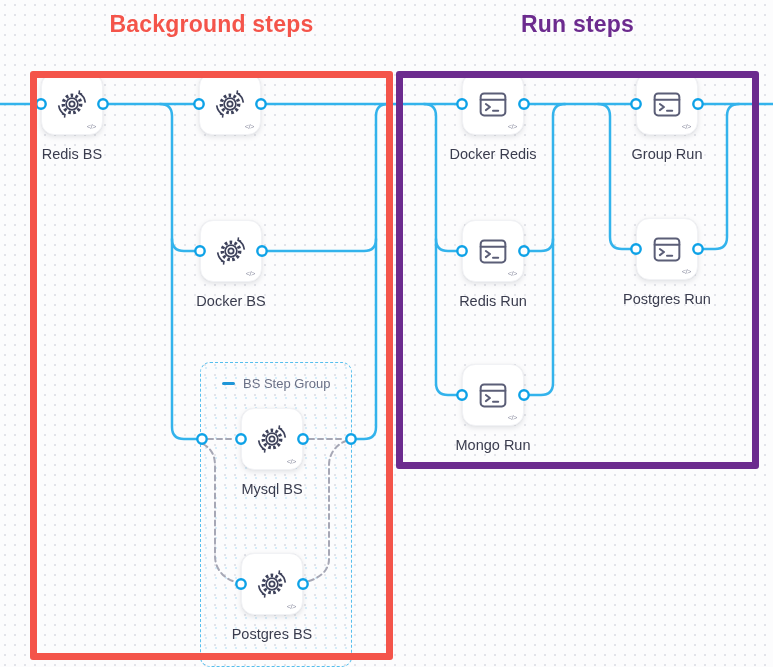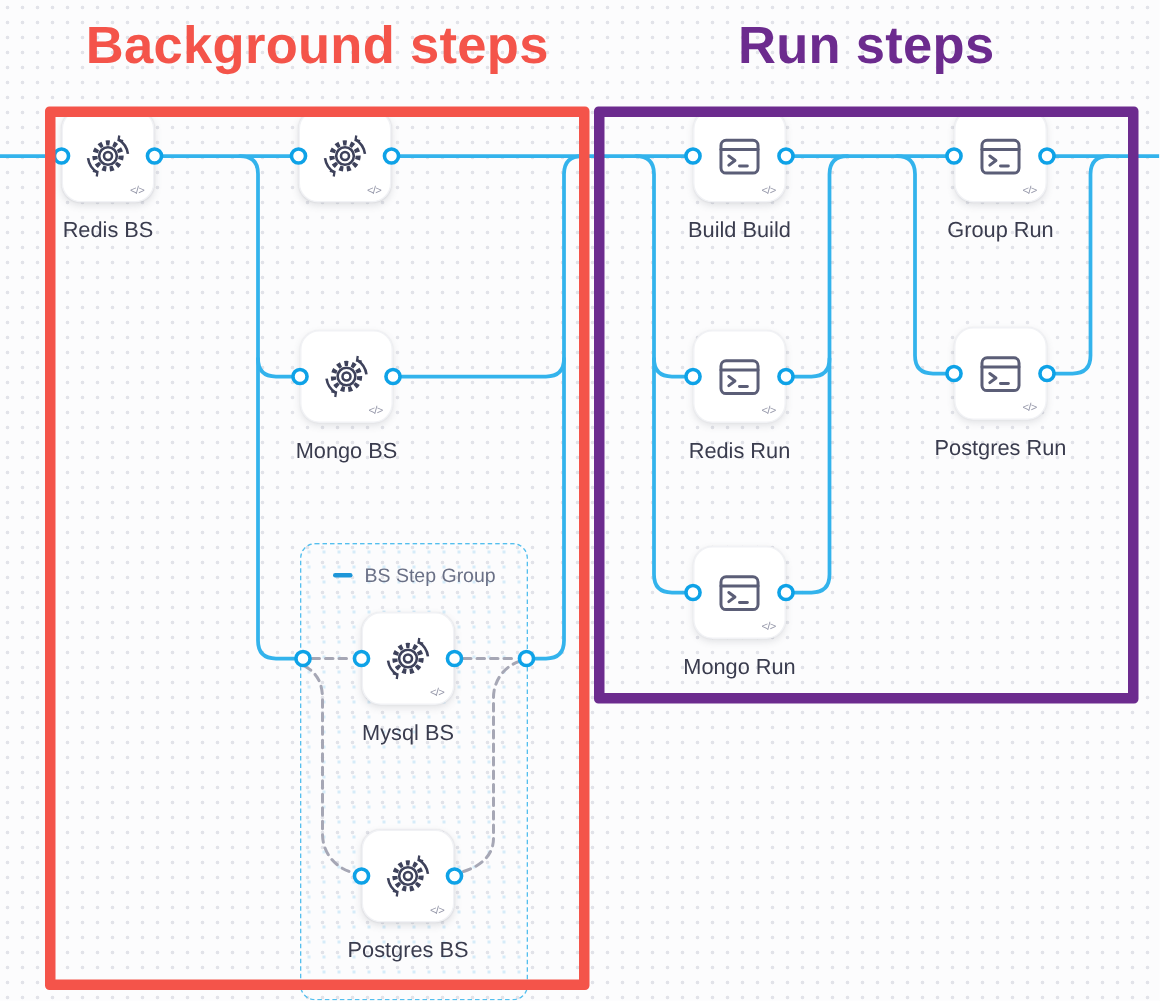--- a/index.html
+++ b/index.html
@@ -4,21 +4,21 @@
 <style>
   html,body{margin:0;padding:0;}
   body{font-family:"Liberation Sans", sans-serif;}
   #canvas{
     position:relative;width:773px;height:667px;overflow:hidden;
     background-color:#FCFCFD;
     background-image:radial-gradient(circle,#E2E3E9 1.1px, transparent 1.4px);
     background-size:10px 10px;
   }
   .title{
-    position:absolute;top:11px;font-size:35px;font-weight:800;
+    position:absolute;top:11px;font-size:23px;font-weight:800;
     text-align:center;letter-spacing:.2px;z-index:6;
   }
   .annot-box{position:absolute;box-sizing:border-box;border-style:solid;border-width:7px;border-radius:3px;z-index:5;}
   #bg-box{left:30px;top:71px;width:363px;height:589px;}
   #run-box{left:396px;top:71px;width:363px;height:398px;}
   #group-box{
     position:absolute;left:200px;top:362px;width:152px;height:305px;z-index:1;
     box-sizing:border-box;border:1.6px dashed #55BFEE;border-radius:10px;
     background-image:radial-gradient(circle,rgba(80,180,235,.22) 1px, transparent 1.2px);
     background-size:10px 10px;
@@ -146,21 +146,21 @@
     </div>
   </div>
 
   <div class="node" style="left:200px;top:220px">
     <div class="card">
       <svg width="38" height="38">
           <use href="#icon-bs"></use>
         </svg>
       <span class="code-glyph">&lt;/&gt;</span>
     </div>
-    <div class="node-label">Mongo BS</div>
+    <div class="node-label">Docker BS</div>
   </div>
 
   <div class="node" style="left:241px;top:408px">
     <div class="card">
       <svg width="38" height="38">
           <use href="#icon-bs"></use>
         </svg>
       <span class="code-glyph">&lt;/&gt;</span>
     </div>
     <div class="node-label">Mysql BS</div>
@@ -176,21 +176,21 @@
     <div class="node-label">Postgres BS</div>
   </div>
 
   <div class="node" style="left:462px;top:73px">
     <div class="card">
       <svg width="38" height="38">
           <use href="#icon-run"></use>
         </svg>
       <span class="code-glyph">&lt;/&gt;</span>
     </div>
-    <div class="node-label">Build Build</div>
+    <div class="node-label">Docker Redis</div>
   </div>
 
   <div class="node" style="left:462px;top:220px">
     <div class="card">
       <svg width="38" height="38">
           <use href="#icon-run"></use>
         </svg>
       <span class="code-glyph">&lt;/&gt;</span>
     </div>
     <div class="node-label">Redis Run</div>

